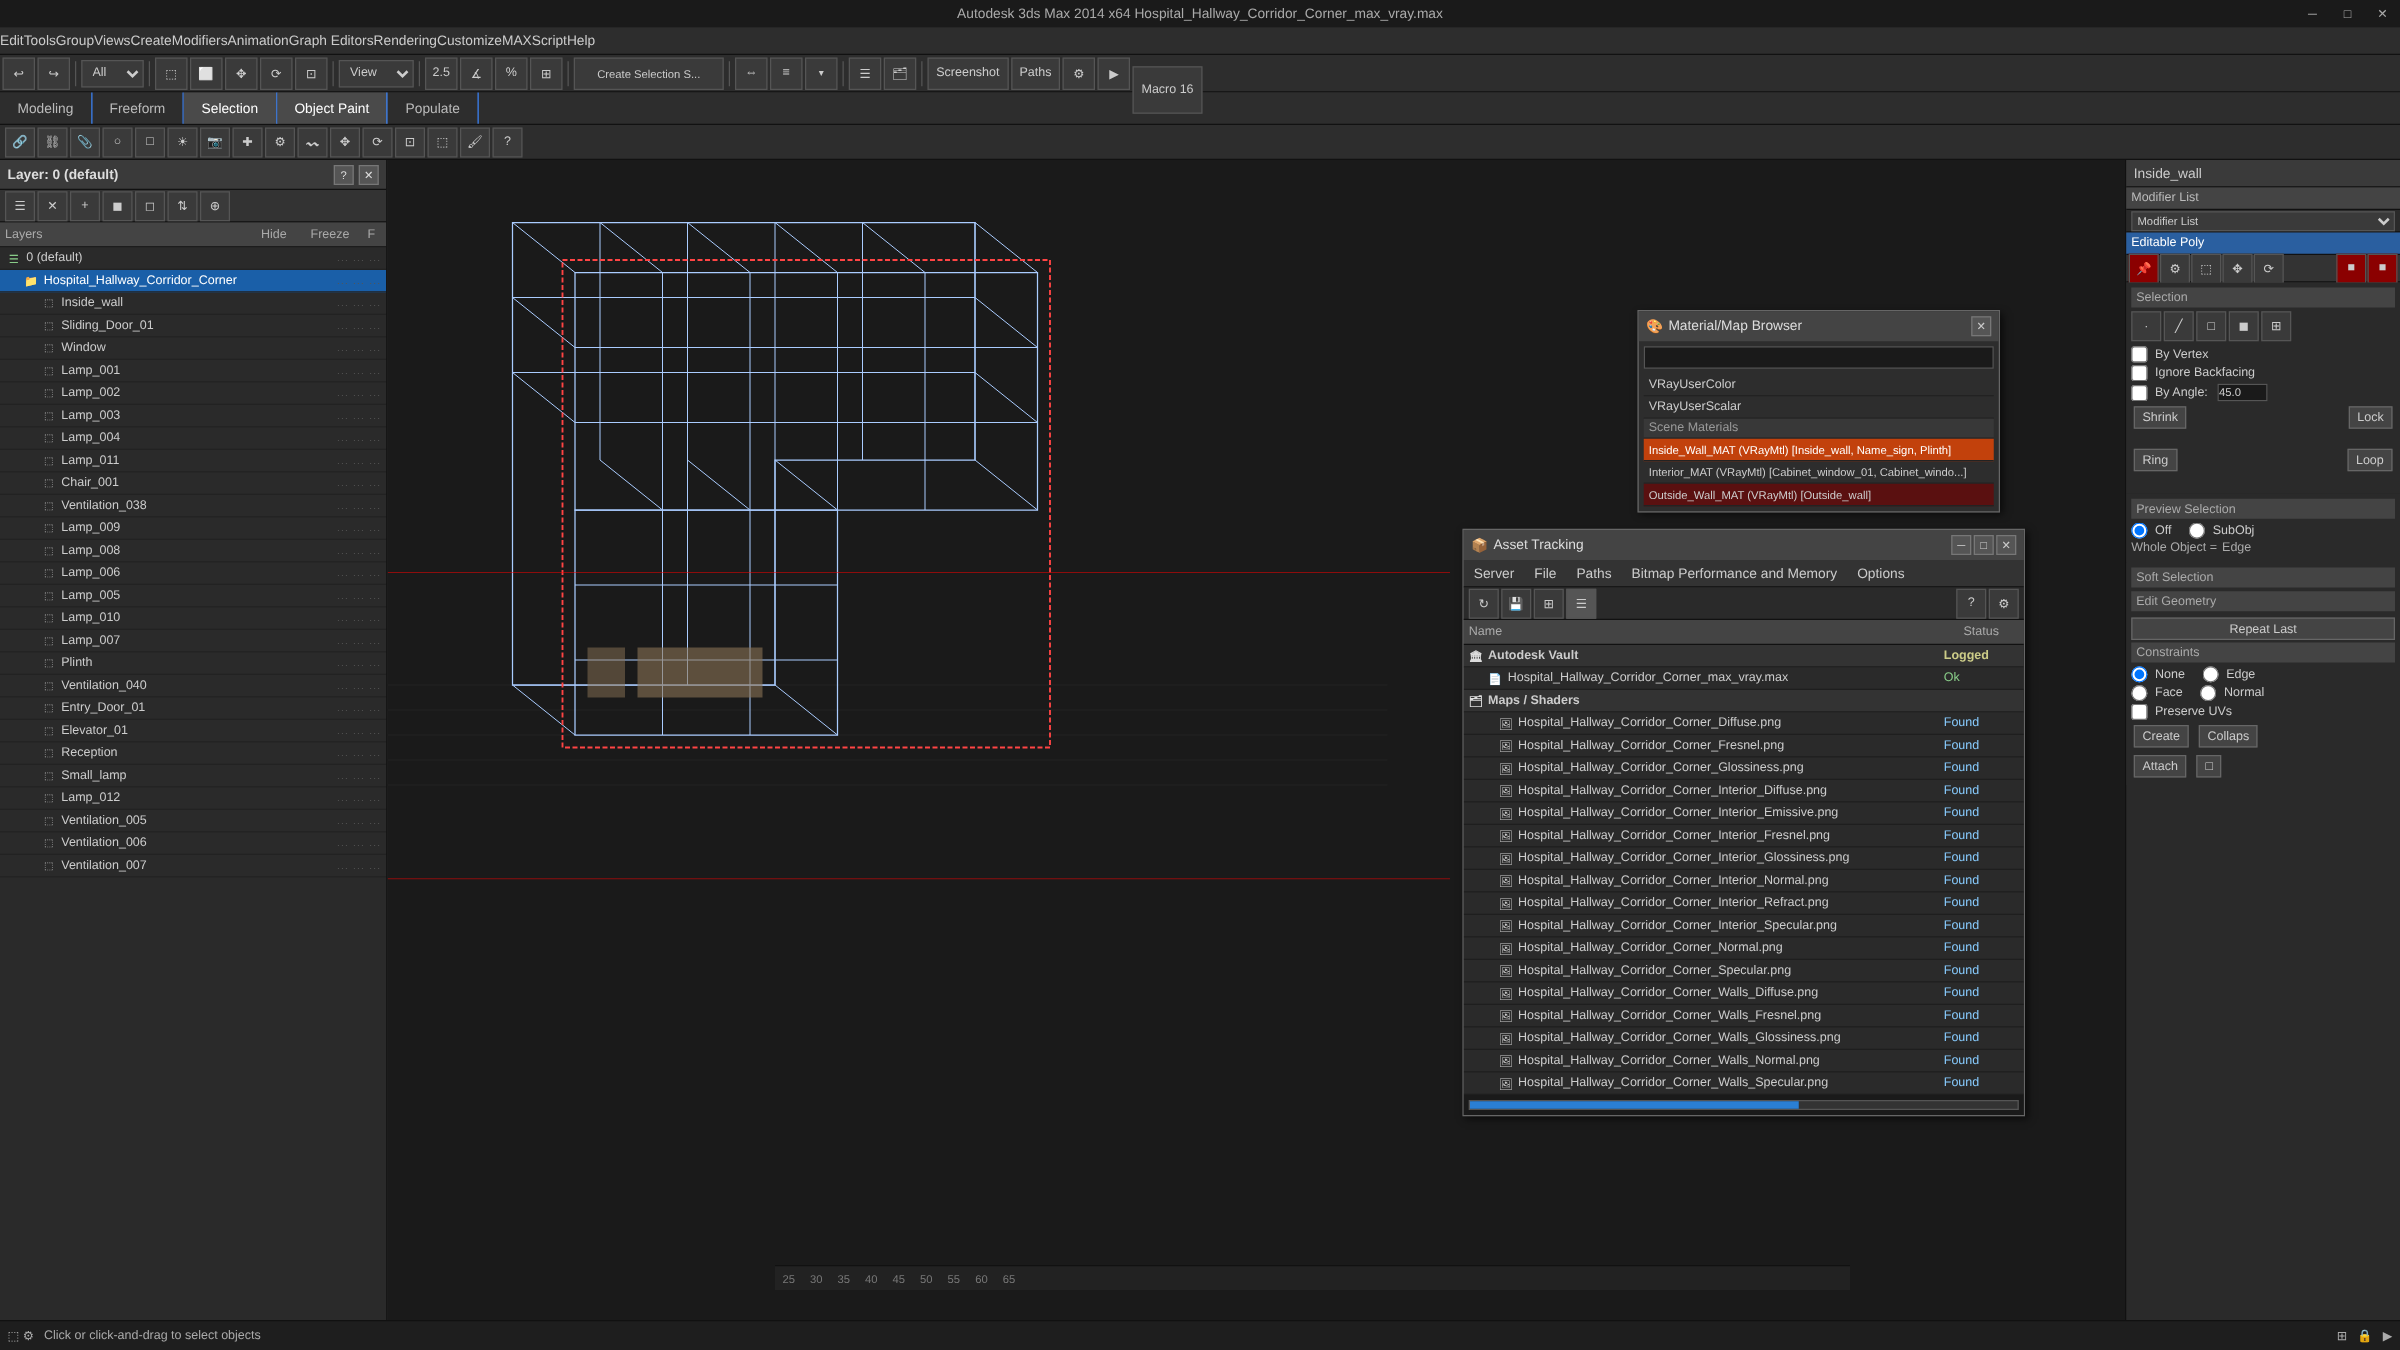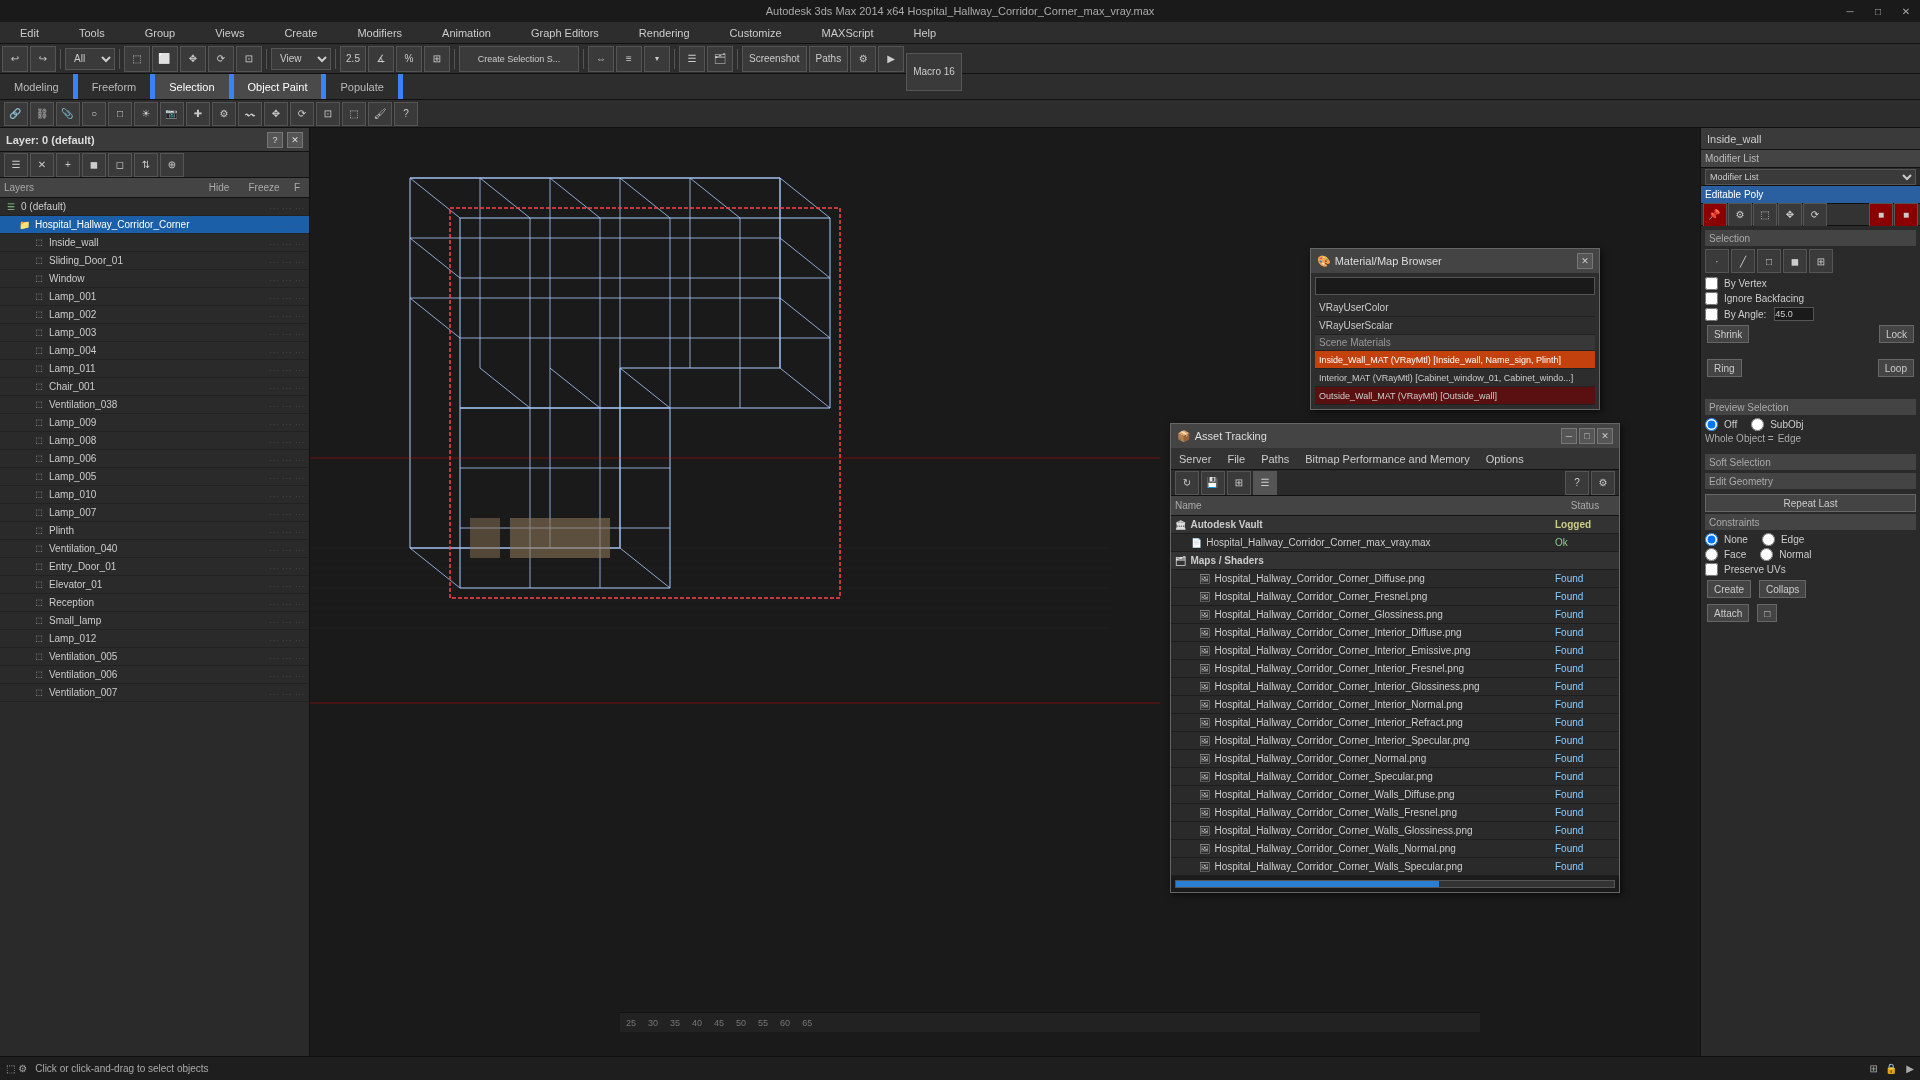--- a/index.html
+++ b/index.html
@@ -43,21 +43,21 @@
 
     
     #menu-bar {
       background: #2d2d2d;
       height: 22px;
       display: flex;
       align-items: center;
       border-bottom: 1px solid #111;
     }
     .menu-item {
-      padding: 0 20px;
+      padding: 0 0;
       height: 100%;
       display: flex;
       align-items: center;
       cursor: pointer;
       color: #ccc;
       font-size: 11px;
     }
 
     
     #toolbar {
@@ -106,21 +106,21 @@
       border-bottom: 1px solid #111;
     }
     .ribbon-tab {
       padding: 0 14px;
       height: 100%;
       display: flex;
       align-items: center;
       cursor: pointer;
       color: #bbb;
       font-size: 11px;
-      border-right: 5px solid #3b82f6;
+      border-right: 1px solid #3b82f6;
     }
     .ribbon-tab.active { background: #4a4a4a; color: #fff; }
 
     
     #tool-icons {
       background: #2d2d2d;
       height: 28px;
       display: flex;
       align-items: center;
       border-bottom: 1px solid #111;

